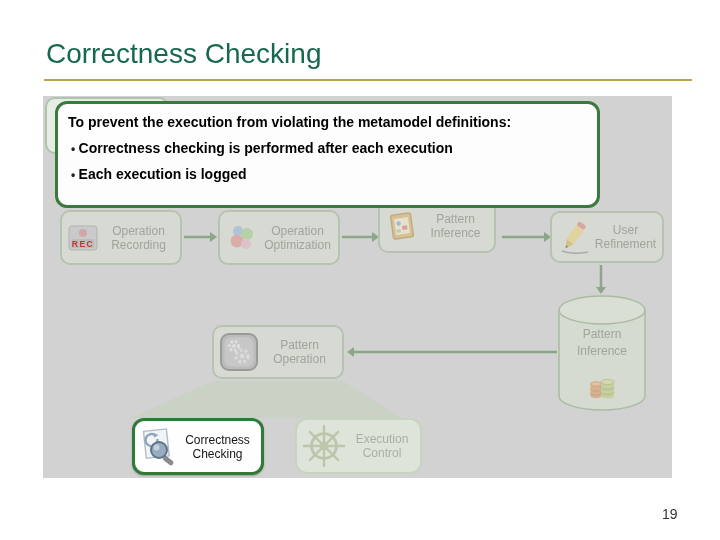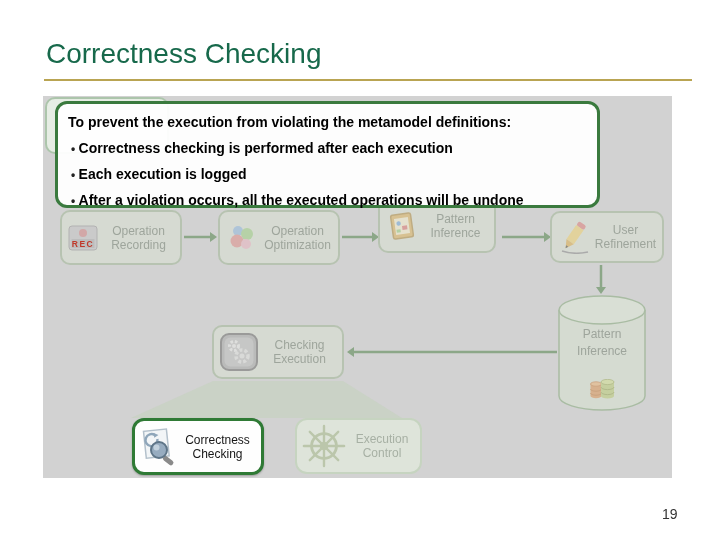--- a/index.html
+++ b/index.html
@@ -156,21 +156,21 @@
     <span class="icon">
       <svg width="40" height="40" viewBox="0 0 40 40" opacity=".85">
         <rect x="2" y="2" width="36" height="36" rx="8" fill="#b6b6b6" stroke="#909090" stroke-width="2"></rect>
         <rect x="5.5" y="5.5" width="29" height="29" rx="6" fill="#c4c4c4"></rect>
         <circle cx="15" cy="14" r="4.5" fill="none" stroke="#e0e0e0" stroke-width="3" stroke-dasharray="2.5 1.8"></circle>
         <circle cx="15" cy="14" r="2" fill="#e0e0e0"></circle>
         <circle cx="23" cy="24" r="6" fill="none" stroke="#dadada" stroke-width="3.5" stroke-dasharray="3 2"></circle>
         <circle cx="23" cy="24" r="2.5" fill="#dadada"></circle>
       </svg>
     </span>
-    <span class="node-label">Checking Execution</span>
+    <span class="node-label">Pattern Operation</span>
   </div>
 
   <div class="cylinder">
     <svg width="90" height="118" viewBox="0 0 90 118">
       <path d="M2,16 V102 A43,14 0 0 0 88,102 V16" fill="#d5dbd1" stroke="#a9bca3" stroke-width="1.5"></path>
       <ellipse cx="45" cy="16" rx="43" ry="14" fill="#d9dfd5" stroke="#a9bca3" stroke-width="1.5"></ellipse>
     </svg>
     <span class="node-label">Pattern Inference</span>
     <span class="icon">
       <svg width="30" height="26" viewBox="0 0 30 26">
@@ -218,19 +218,18 @@
     <span class="node-label">Execution Control</span>
   </div>
 
   <div class="ghost-box"></div>
 
   <div class="note-box">
     <p>To prevent the execution from violating the metamodel definitions:</p>
     <ul>
       <li>Correctness checking is performed after each execution</li>
       <li>Each execution is logged</li>
-      <li>After a violation occurs, all the executed operations will be undone</li>
     </ul>
   </div>
 
   <div class="page-number">19</div>
 
 </div>
 
 </body></html>

